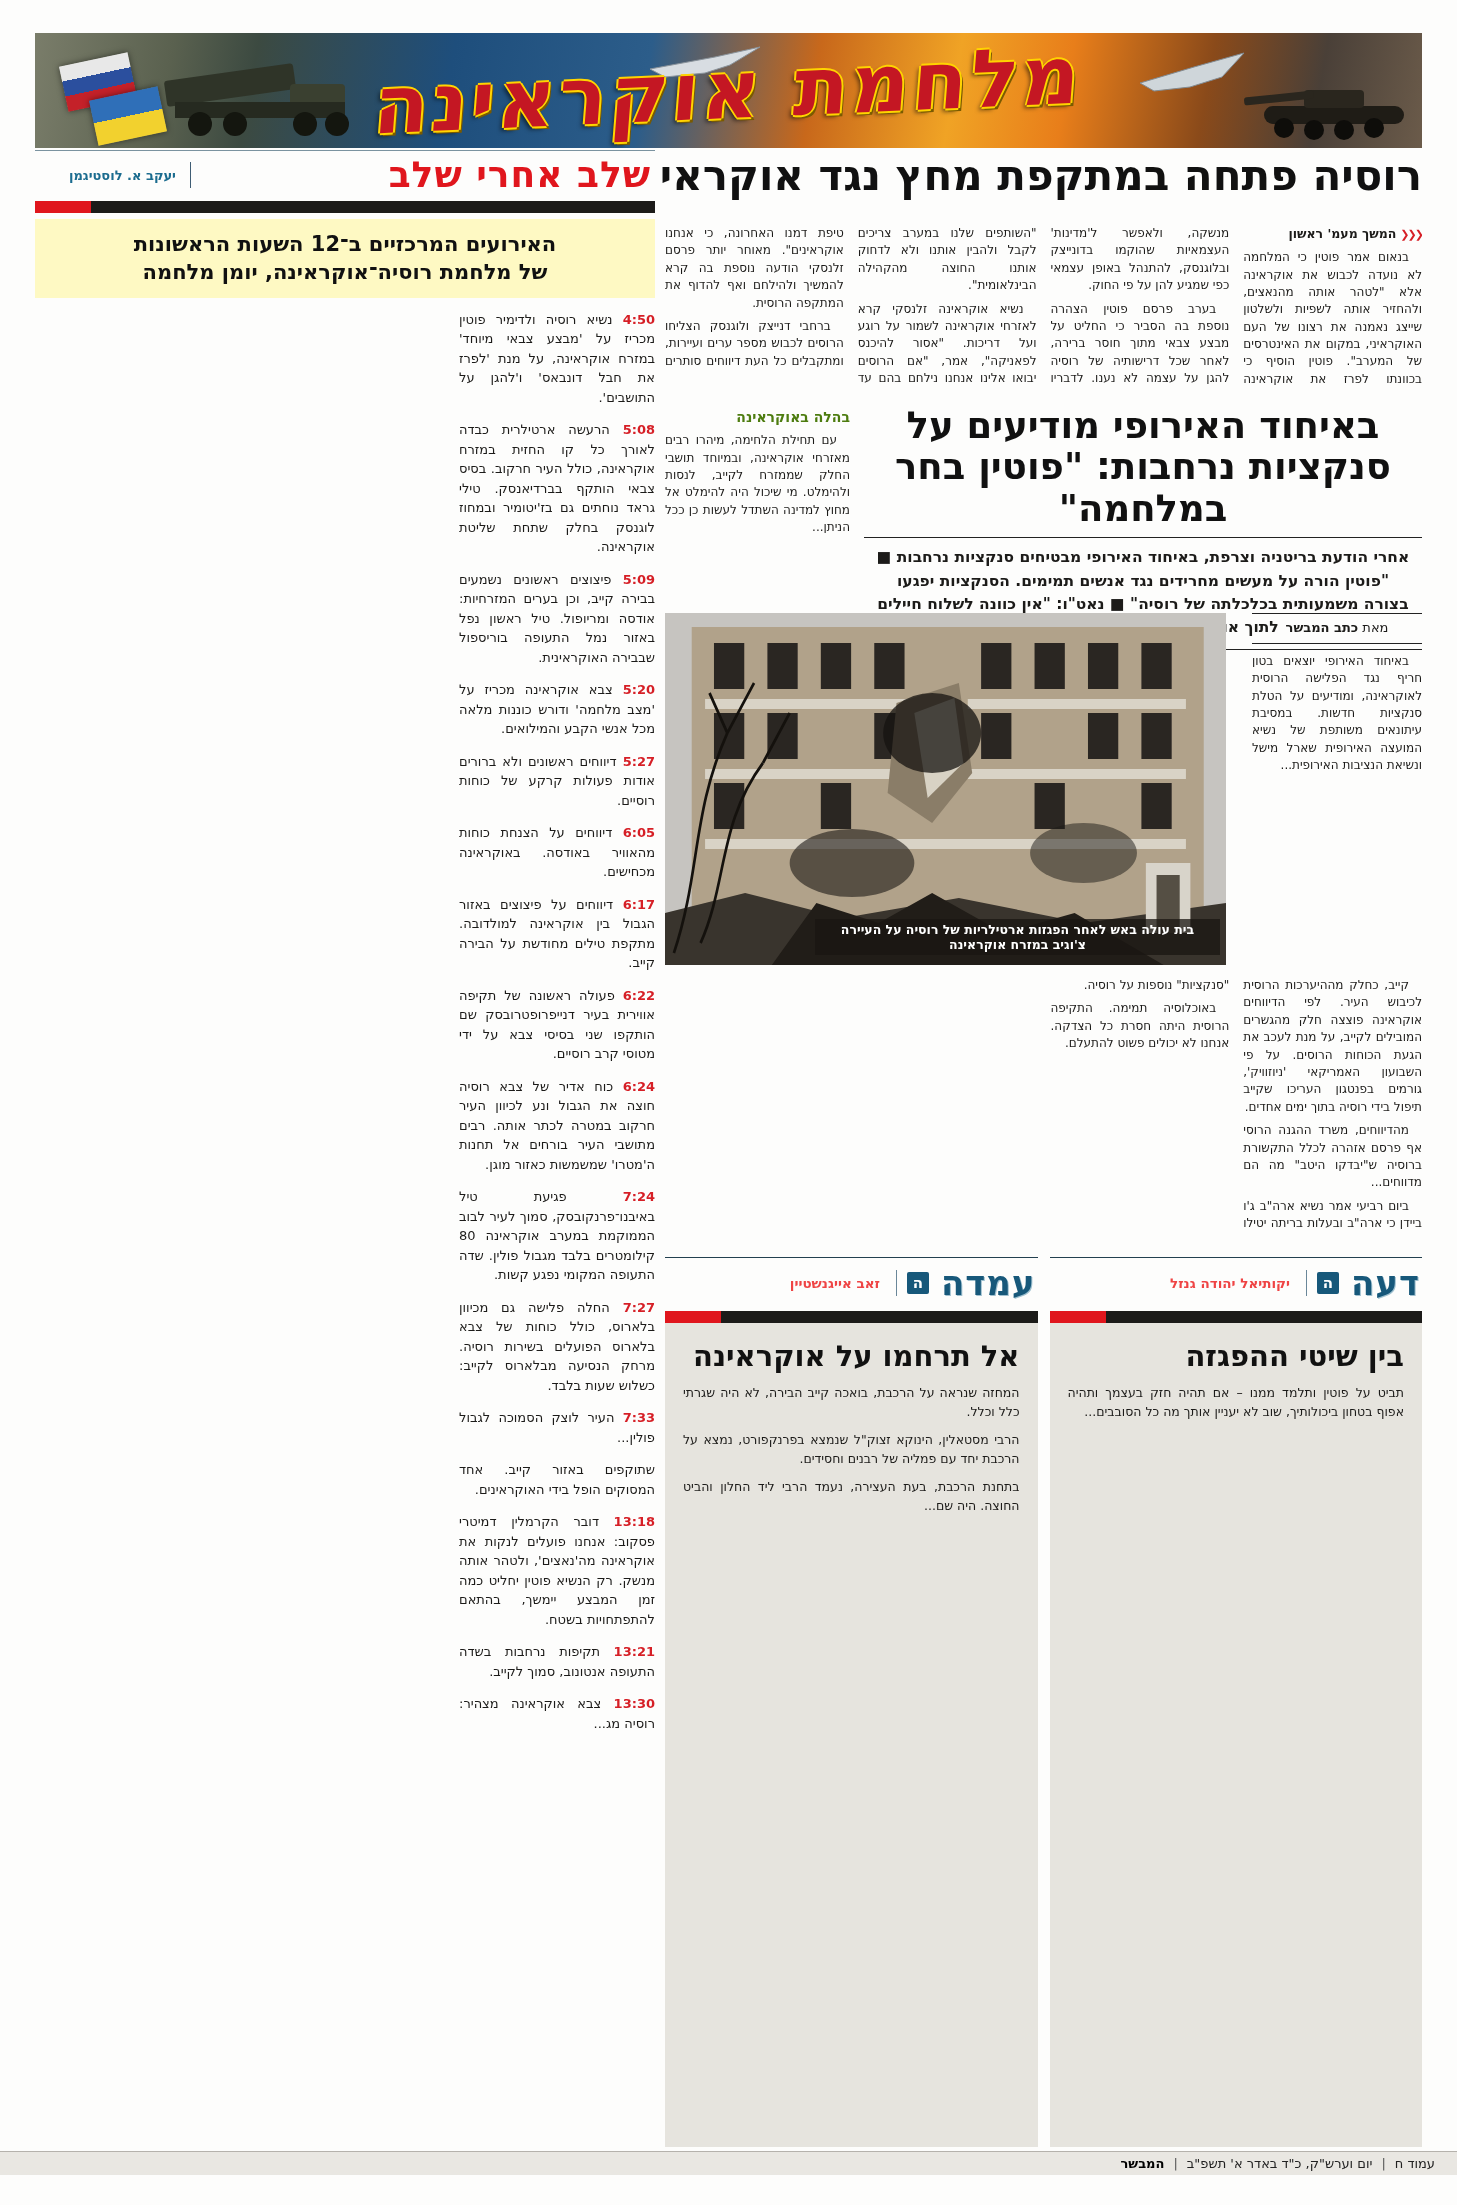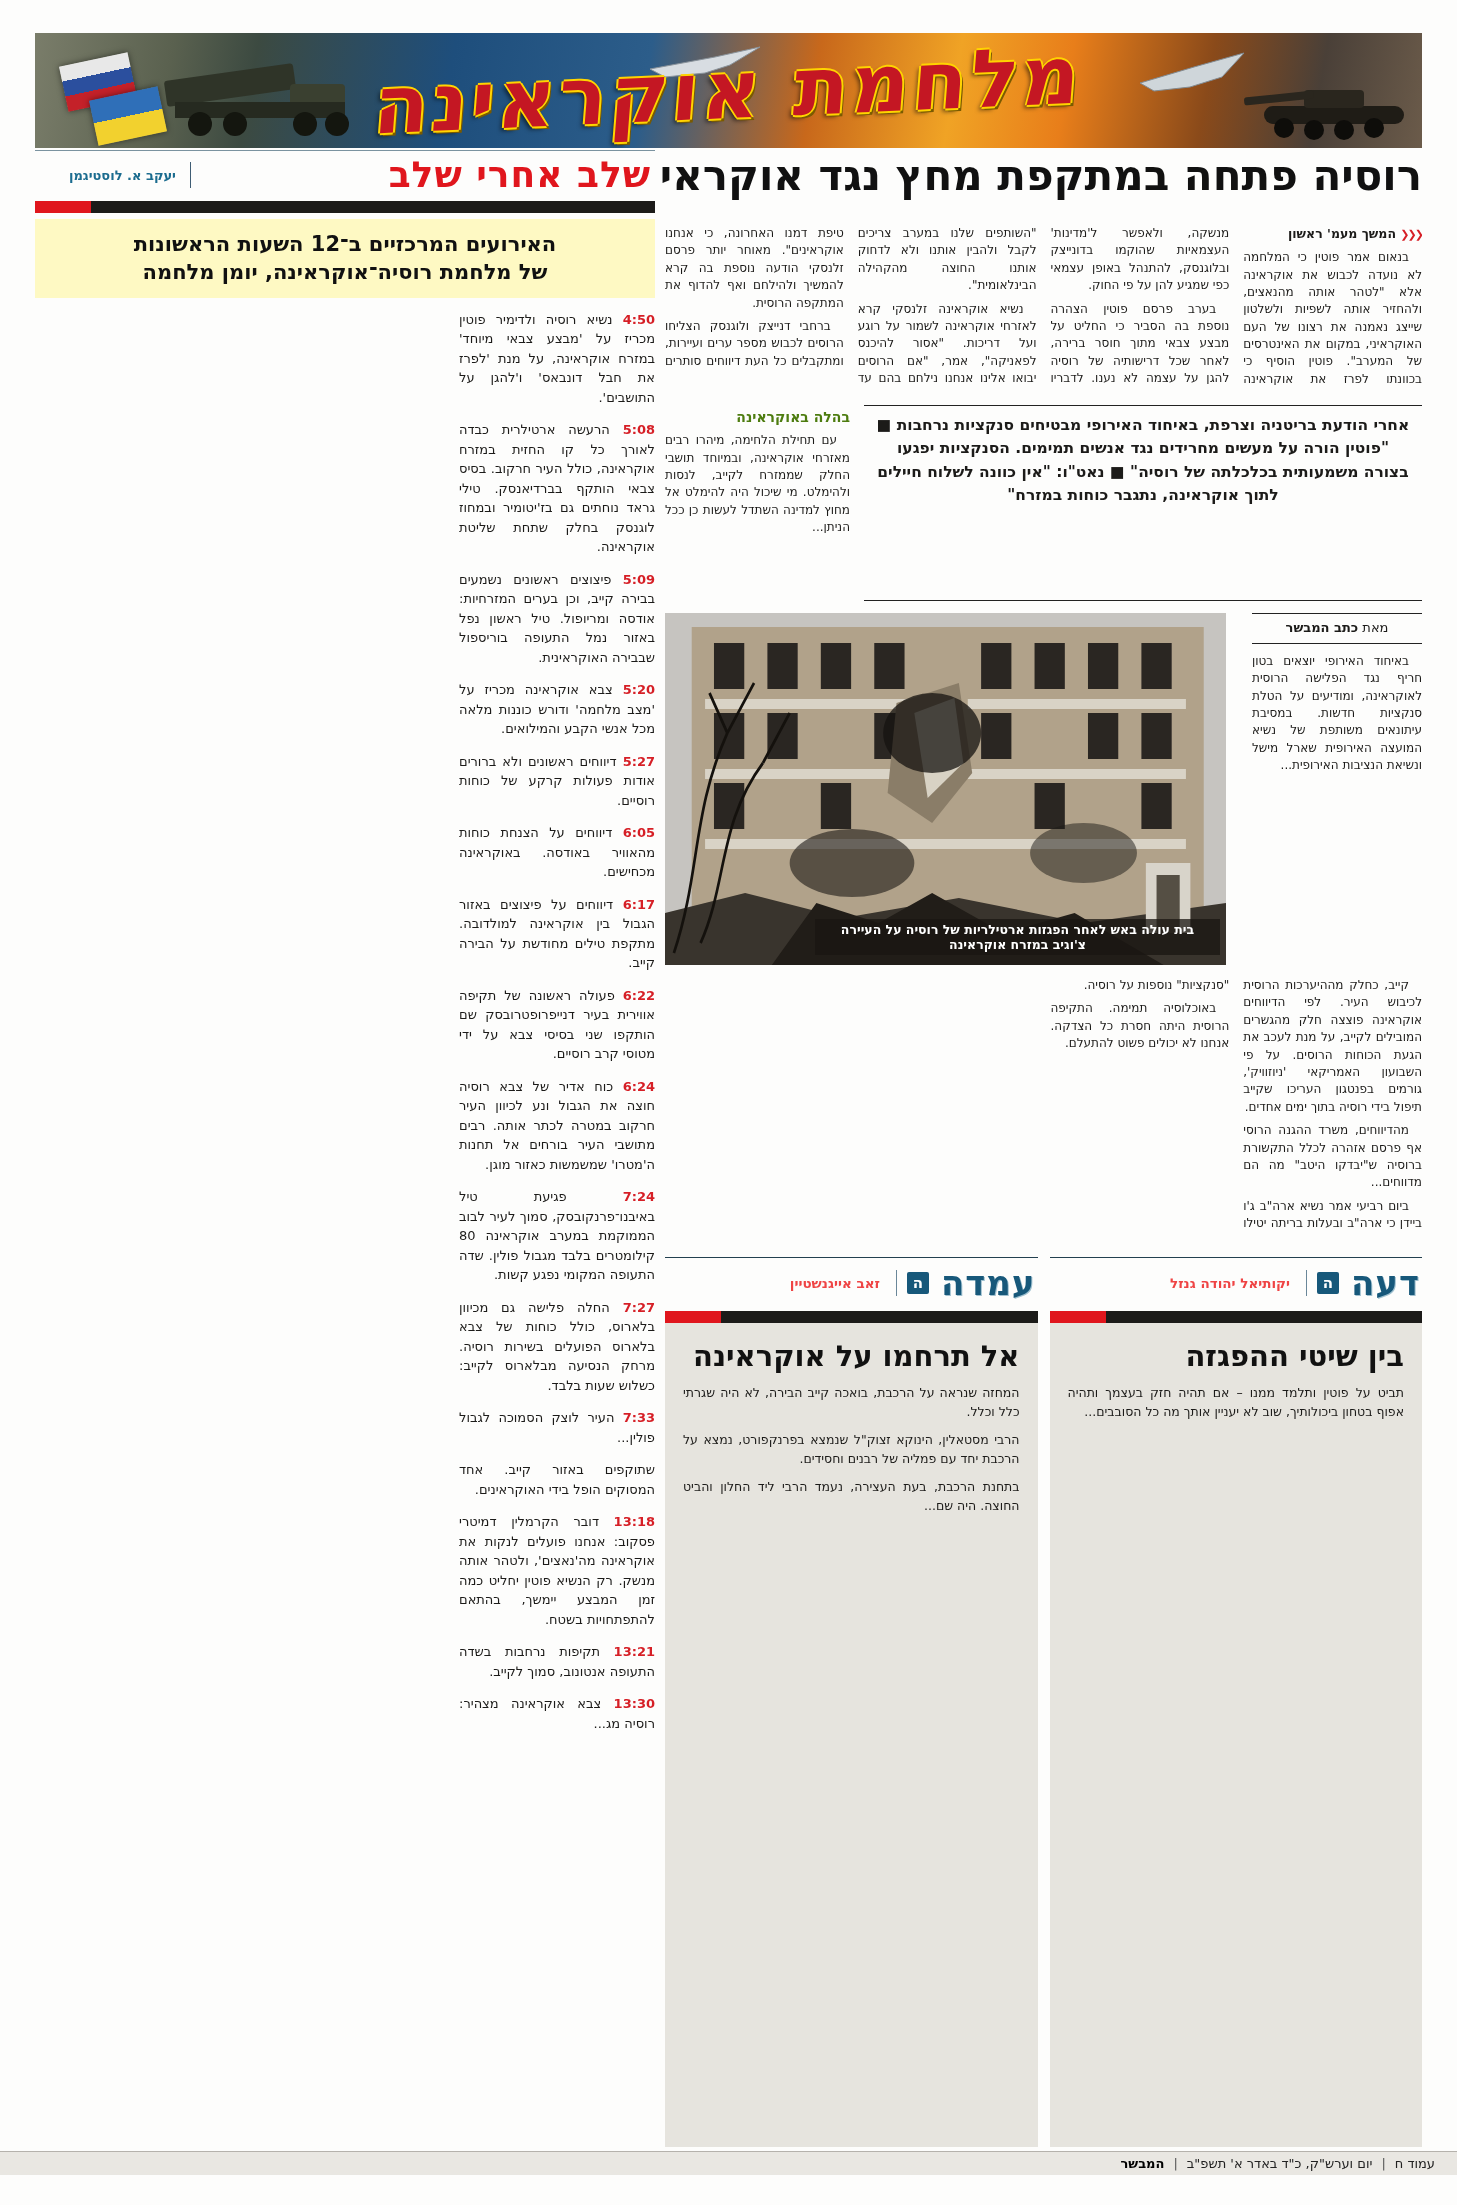--- a/index.html
+++ b/index.html
@@ -42,21 +42,21 @@
     text-align:justify;overflow:hidden;}
   .tl-entry{margin:0 0 13px;}
   .tl-time{color:#d61f26;font-weight:bold;}
 
   
   .main-zone{position:absolute;top:225px;right:35px;left:665px;bottom:58px;
     display:flex;flex-direction:column;gap:12px;}
   .ap{margin:0 0 6px;text-indent:13px;}
   .intro-flow{column-count:4;column-gap:14px;column-fill:auto;height:168px;
     font-size:12px;line-height:1.45;text-align:justify;overflow:hidden;}
-  .cont-marker{font-weight:bold;font-size:12.5px;margin:0 0 6px;text-indent:0;}
+  .cont-marker{font-weight:normal;font-size:12.5px;margin:0 0 6px;text-indent:0;}
   .cont-arrows{color:#d61f26;font-size:11px;letter-spacing:-2px;}
 
   .mid-row{display:grid;grid-template-columns:1fr 185px;gap:14px;height:196px;}
   .headline-block{display:flex;flex-direction:column;border-bottom:1px solid #222;}
   .headline2{font-size:37px;font-weight:bold;line-height:1.12;text-align:center;padding:0 6px 8px;color:#111;}
   .deck{border-top:1px solid #222;font-size:15.5px;font-weight:bold;line-height:1.5;
     padding:8px 10px 10px;text-align:center;}
   .mid-side{font-size:12px;line-height:1.45;text-align:justify;overflow:hidden;}
   .red-head{color:#4d7c0f;font-weight:bold;font-size:14px;margin:2px 0 5px;text-align:right;}
 
@@ -171,20 +171,21 @@
         <b>המשך מעמ' ראשון</b>
       </p>
     <p class="ap">בנאום אמר פוטין כי המלחמה לא נועדה לכבוש את אוקראינה אלא "לטהר אותה מהנאצים, ולהחזיר אותה לשפיות ולשלטון שייצג נאמנה את רצונו של העם האוקראיני, במקום את האינטרסים של המערב". פוטין הוסיף כי בכוונתו לפרז את אוקראינה מנשקה, ולאפשר ל'מדינות' העצמאיות שהוקמו בדונייצק ובלוגנסק, להתנהל באופן עצמאי כפי שמגיע להן על פי החוק.</p>
         <p class="ap">בערב פרסם פוטין הצהרה נוספת בה הסביר כי החליט על מבצע צבאי מתוך חוסר ברירה, לאחר שכל דרישותיה של רוסיה להגן על עצמה לא נענו. לדבריו "השותפים שלנו במערב צריכים לקבל ולהבין אותנו ולא לדחוק אותנו החוצה מהקהילה הבינלאומית".</p>
         <p class="ap">נשיא אוקראינה זלנסקי קרא לאזרחי אוקראינה לשמור על רוגע ועל דריכות. "אסור להיכנס לפאניקה", אמר, "אם הרוסים יבואו אלינו אנחנו נילחם בהם עד טיפת דמנו האחרונה, כי אנחנו אוקראינים". מאוחר יותר פרסם זלנסקי הודעה נוספת בה קרא להמשיך ולהילחם ואף להדוף את המתקפה הרוסית.</p>
         <p class="ap">ברחבי דנייצק ולוגנסק הצליחו הרוסים לכבוש מספר ערים ועיירות, ומתקבלים כל העת דיווחים סותרים אודות מצב הלחימה באזורים רבים באוקראינה.</p>
       </div>
 
     <div class="mid-row">
       <div class="headline-block">
+        <div class="headline2">באיחוד האירופי מודיעים על סנקציות נרחבות: "פוטין בחר במלחמה"</div>
         <div class="deck">אחרי הודעת בריטניה וצרפת, באיחוד האירופי מבטיחים סנקציות נרחבות ■ "פוטין הורה על מעשים מחרידים נגד אנשים תמימים. הסנקציות יפגעו בצורה משמעותית בכלכלתה של רוסיה" ■ נאט"ו: "אין כוונה לשלוח חיילים לתוך אוקראינה, נתגבר כוחות במזרח"</div>
       </div>
       <div class="mid-side">
         <div class="red-head">בהלה באוקראינה</div>
       <p class="ap">עם תחילת הלחימה, מיהרו רבים מאזרחי אוקראינה, ובמיוחד תושבי החלק שממזרח לקייב, לנסות ולהימלט. מי שיכול היה להימלט אל מחוץ למדינה השתדל לעשות כן ככל הניתן...</p>
         </div>
     </div>
 
     <div class="photo-row">
       <div class="photo-side">

